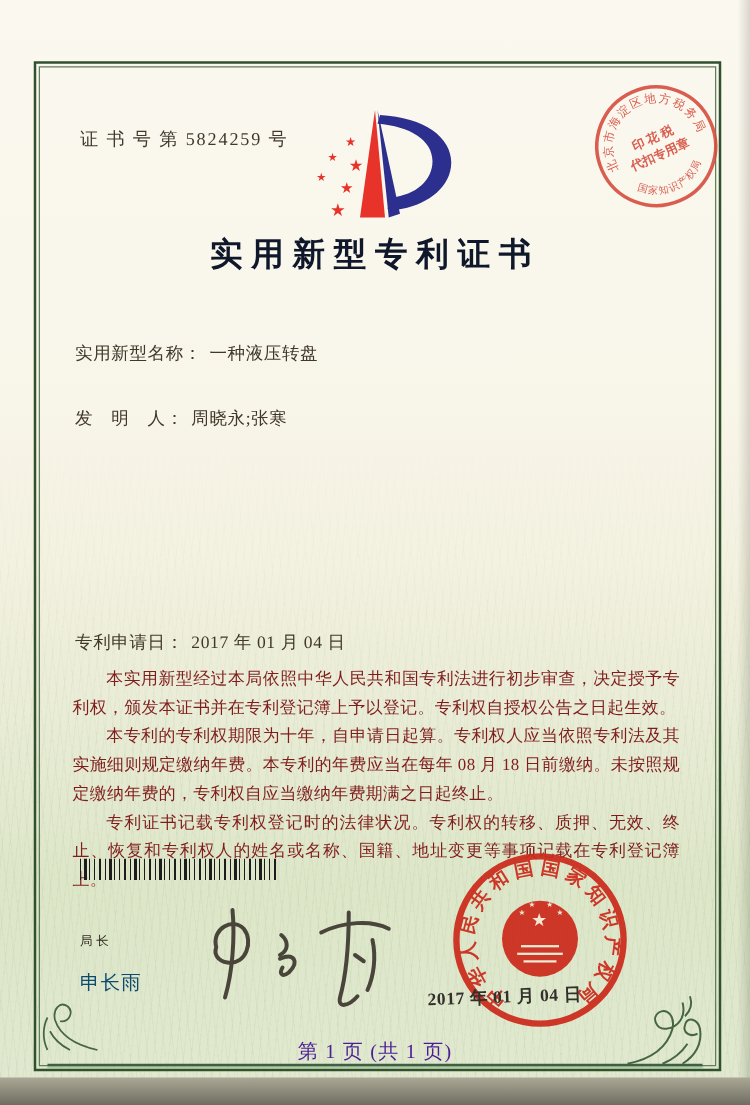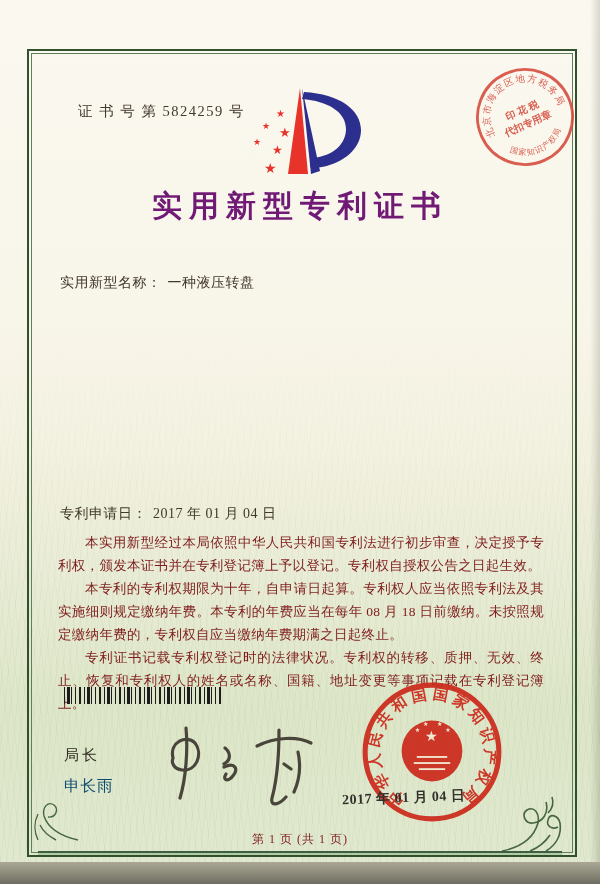--- a/index.html
+++ b/index.html
@@ -12,35 +12,35 @@
                repeating-linear-gradient(84deg,rgba(140,170,115,.08) 0 1px,transparent 1px 7px);
     opacity:.8;-webkit-mask-image:linear-gradient(180deg,transparent 0 40%,#000 70%);
     mask-image:linear-gradient(180deg,transparent 0 40%,#000 70%);}
   .edge-shadow-bottom{position:absolute;left:0;right:0;bottom:0;height:22px;
     background:linear-gradient(180deg,#aaa796 0%,#8a8878 55%,#6f6d62 100%);}
   .edge-shadow-right{position:absolute;top:0;bottom:20px;right:0;width:10px;
     background:linear-gradient(270deg,rgba(60,60,45,.18),rgba(60,60,45,0));}
   .frame{position:absolute;left:27px;top:49px;width:546px;height:804px;border:2px solid #31502e;}
   .frame-inner{position:absolute;inset:2px;border:1px solid #5f7f58;}
   .abs{position:absolute;}
-  .cert-number{left:78px;top:102px;font-size:14.5px;letter-spacing:1.5px;color:#41392c;}
-  .title{left:0;right:0;top:186px;text-align:center;font-size:30px;font-weight:700;
-    letter-spacing:7px;color:#701a75;}
+  .cert-number{left:64px;top:102px;font-size:14.5px;letter-spacing:1.5px;color:#41392c;}
+  .title{left:0;right:0;top:186px;text-align:center;font-size:26px;font-weight:700;
+    letter-spacing:7px;color:#0f172a;}
   .field{left:60px;font-size:14px;color:#41382a;letter-spacing:.5px;white-space:nowrap;}
   .flabel{margin-right:6px;}
   .paragraphs{left:58px;top:531px;width:486px;font-size:13.5px;line-height:23px;
     color:#7f1d1d;text-align:justify;letter-spacing:.3px;}
   .paragraphs p{margin:0;text-indent:2em;}
   .barcode{left:64px;top:687px;width:158px;height:17px;
     background:repeating-linear-gradient(90deg,#1c1c1c 0 1px,transparent 1px 3px,#1c1c1c 3px 6px,transparent 6px 7px,#1c1c1c 7px 8px,transparent 8px 11px,#1c1c1c 11px 12px,transparent 12px 15px,#1c1c1c 15px 17px,transparent 17px 20px);}
-  .signer-title{left:64px;top:746px;font-size:15px;color:#2e2a20;letter-spacing:3px;font-family:"Liberation Sans","DejaVu Sans",sans-serif;}
+  .signer-title{left:64px;top:746px;font-size:10px;color:#2e2a20;letter-spacing:3px;font-family:"Liberation Sans","DejaVu Sans",sans-serif;}
   .signer-name{left:64px;top:776px;font-size:15.5px;color:#0c4a6e;letter-spacing:1px;font-family:"Liberation Sans","DejaVu Sans",sans-serif;}
   .seal-date{left:342px;top:789px;font-size:14px;font-weight:600;color:#32302b;
     letter-spacing:.5px;transform:rotate(-2deg);z-index:5;}
-  .footer{left:0;right:0;top:831px;text-align:center;font-size:12px;color:#7f1d1d;letter-spacing:1px;}
+  .footer{left:0;right:0;top:831px;text-align:center;font-size:16px;color:#4c1d95;letter-spacing:1px;}
   .bottom-rule{left:38px;top:851px;width:524px;height:2px;background:#3e5f44;
     box-shadow:0 2px 0 rgba(140,180,130,.55);}
   svg text{font-family:"Liberation Serif","DejaVu Serif",serif;}
 </style>
 </head>
 <body>
 
 <div class="photo">
   <div class="paper"></div>
   <div class="frame">
@@ -76,20 +76,23 @@
       </text>
       <text x="60" y="56" fill="#d5493a" font-size="10.5" text-anchor="middle" font-weight="bold">印 花 税</text>
       <text x="60" y="71" fill="#d5493a" font-size="10.5" text-anchor="middle" font-weight="bold">代扣专用章</text>
     </g>
   </svg>
 
   <div class="abs title">实用新型专利证书</div>
 
   <div class="abs field" style="top:274px">
     <span class="flabel">实用新型名称：</span><span>一种液压转盘</span>
+  </div>
+  <div class="abs field" style="top:326px">
+    <span class="flabel">发　明　人：</span><span>周晓永;张寒</span>
   </div>
   <div class="abs field" style="top:505px">
     <span class="flabel">专利申请日：</span><span>2017 年 01 月 04 日</span>
   </div>
 
   <div class="abs paragraphs">
     <p>本实用新型经过本局依照中华人民共和国专利法进行初步审查，决定授予专利权，颁发本证书并在专利登记簿上予以登记。专利权自授权公告之日起生效。</p>
     <p>本专利的专利权期限为十年，自申请日起算。专利权人应当依照专利法及其实施细则规定缴纳年费。本专利的年费应当在每年 08 月 18 日前缴纳。未按照规定缴纳年费的，专利权自应当缴纳年费期满之日起终止。</p>
     <p>专利证书记载专利权登记时的法律状况。专利权的转移、质押、无效、终止、恢复和专利权人的姓名或名称、国籍、地址变更等事项记载在专利登记簿上。</p>
   </div>

